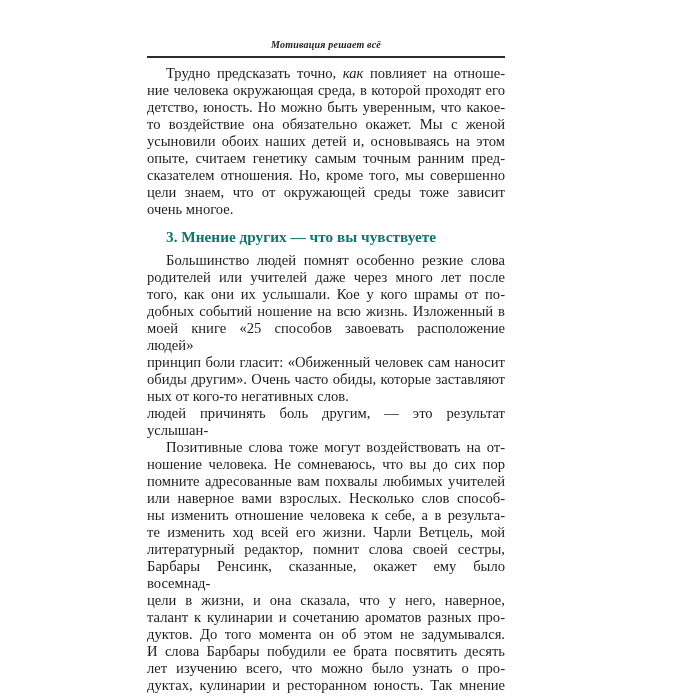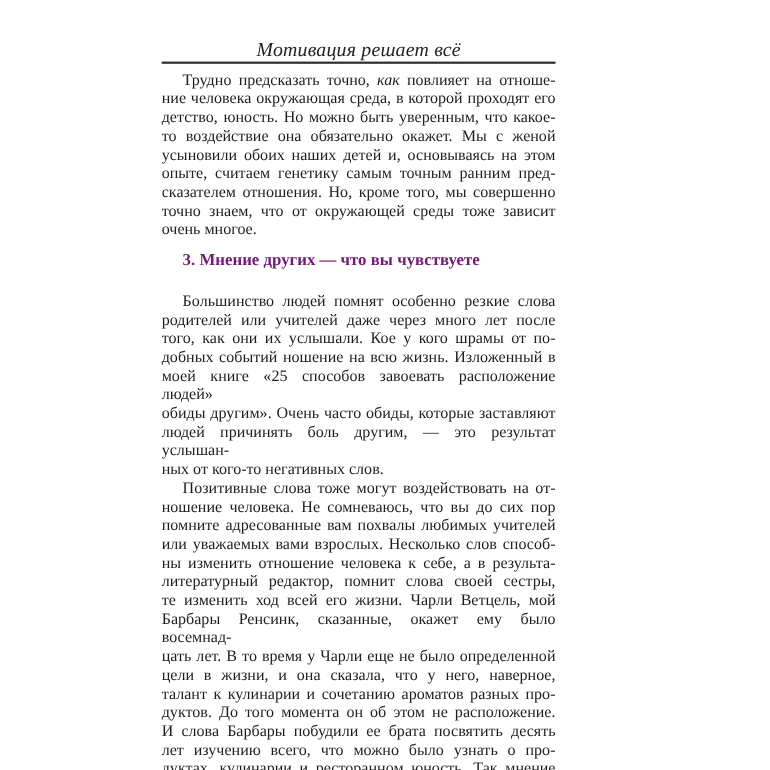--- a/index.html
+++ b/index.html
@@ -22,22 +22,22 @@
   }
   .text-col {
     position: absolute;
     left: 147px;
     top: 37px;
     width: 358px;
   }
   .running-title {
     text-align: center;
     font-style: italic;
-    font-weight: normal;
-    font-size: 18px;
+    font-weight: bold;
+    font-size: 10px;
     line-height: 16px;
     letter-spacing: 0.2px;
     color: #222222;
   }
   .header-rule {
     height: 2px;
     background: #2d2d2d;
     margin-top: 3px;
   }
   .page-body {
@@ -56,65 +56,65 @@
   .line.last {
     text-align-last: left;
   }
   .line i {
     font-style: italic;
   }
   .heading {
     font-size: 15.3px;
     font-weight: bold;
     line-height: 19px;
-    margin: 9px 0 20px 0;
+    margin: 9px 0 6px 0;
     padding-left: 19px;
-    color: #701a75;
+    color: #0f766e;
   }
 </style>
 </head>
 <body>
 
 <div class="page">
   <div class="text-col">
 
     <div class="running-title">Мотивация решает всё</div>
 
     <div class="header-rule"></div>
 
     <div class="page-body">
         <div class="line indent"><span>Трудно предсказать точно, </span><i>как</i><span> повлияет на отноше-</span></div>
         <div class="line">ние человека окружающая среда, в которой проходят его</div>
         <div class="line">детство, юность. Но можно быть уверенным, что какое-</div>
         <div class="line">то воздействие она обязательно окажет. Мы с женой</div>
         <div class="line">усыновили обоих наших детей и, основываясь на этом</div>
         <div class="line">опыте, считаем генетику самым точным ранним пред-</div>
         <div class="line">сказателем отношения. Но, кроме того, мы совершенно</div>
-        <div class="line">точно знаем, что от окружающей среды тоже зависит</div>
+        <div class="line">цели знаем, что от окружающей среды тоже зависит</div>
         <div class="line last">очень многое.</div>
         <h2 class="heading">3. Мнение других — что вы чувствуете</h2>
         <div class="line indent">Большинство людей помнят особенно резкие слова</div>
         <div class="line">родителей или учителей даже через много лет после</div>
         <div class="line">того, как они их услышали. Кое у кого шрамы от по-</div>
         <div class="line">добных событий ношение на всю жизнь. Изложенный в</div>
         <div class="line">моей книге «25 способов завоевать расположение людей»</div>
+        <div class="line">принцип боли гласит: «Обиженный человек сам наносит</div>
         <div class="line">обиды другим». Очень часто обиды, которые заставляют</div>
+        <div class="line last">ных от кого-то негативных слов.</div>
         <div class="line">людей причинять боль другим, — это результат услышан-</div>
-        <div class="line last">ных от кого-то негативных слов.</div>
         <div class="line indent">Позитивные слова тоже могут воздействовать на от-</div>
         <div class="line">ношение человека. Не сомневаюсь, что вы до сих пор</div>
         <div class="line">помните адресованные вам похвалы любимых учителей</div>
-        <div class="line">или уважаемых вами взрослых. Несколько слов способ-</div>
+        <div class="line">или наверное вами взрослых. Несколько слов способ-</div>
         <div class="line">ны изменить отношение человека к себе, а в результа-</div>
+        <div class="line">те изменить ход всей его жизни. Чарли Ветцель, мой</div>
         <div class="line">литературный редактор, помнит слова своей сестры,</div>
-        <div class="line">те изменить ход всей его жизни. Чарли Ветцель, мой</div>
         <div class="line">Барбары Ренсинк, сказанные, окажет ему было восемнад-</div>
-        <div class="line">цать лет. В то время у Чарли еще не было определенной</div>
         <div class="line">цели в жизни, и она сказала, что у него, наверное,</div>
         <div class="line">талант к кулинарии и сочетанию ароматов разных про-</div>
-        <div class="line">дуктов. До того момента он об этом не расположение.</div>
+        <div class="line">дуктов. До того момента он об этом не задумывался.</div>
         <div class="line">И слова Барбары побудили ее брата посвятить десять</div>
         <div class="line">лет изучению всего, что можно было узнать о про-</div>
         <div class="line">дуктах, кулинарии и ресторанном юность. Так мнение</div>
       </div>
 
   </div>
 </div>
 
 </body></html>

